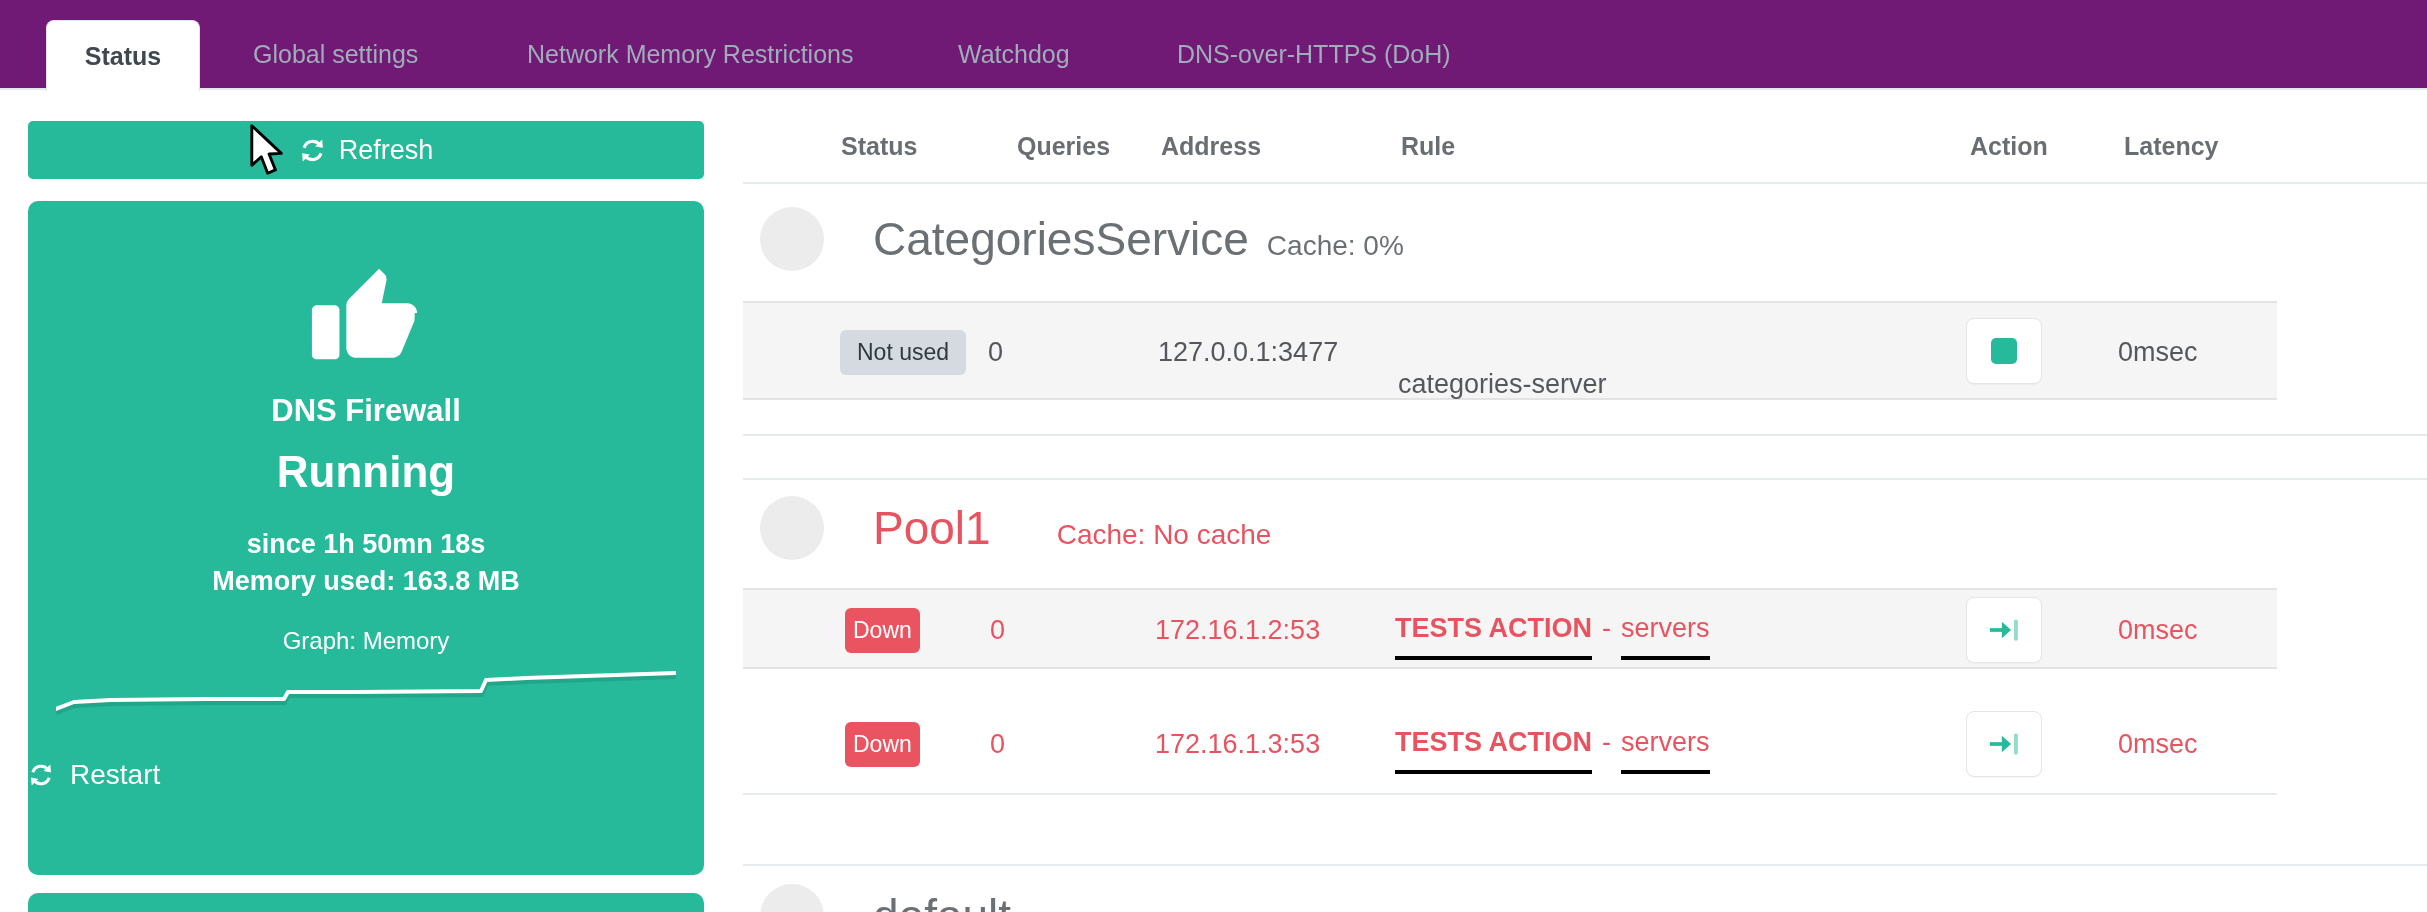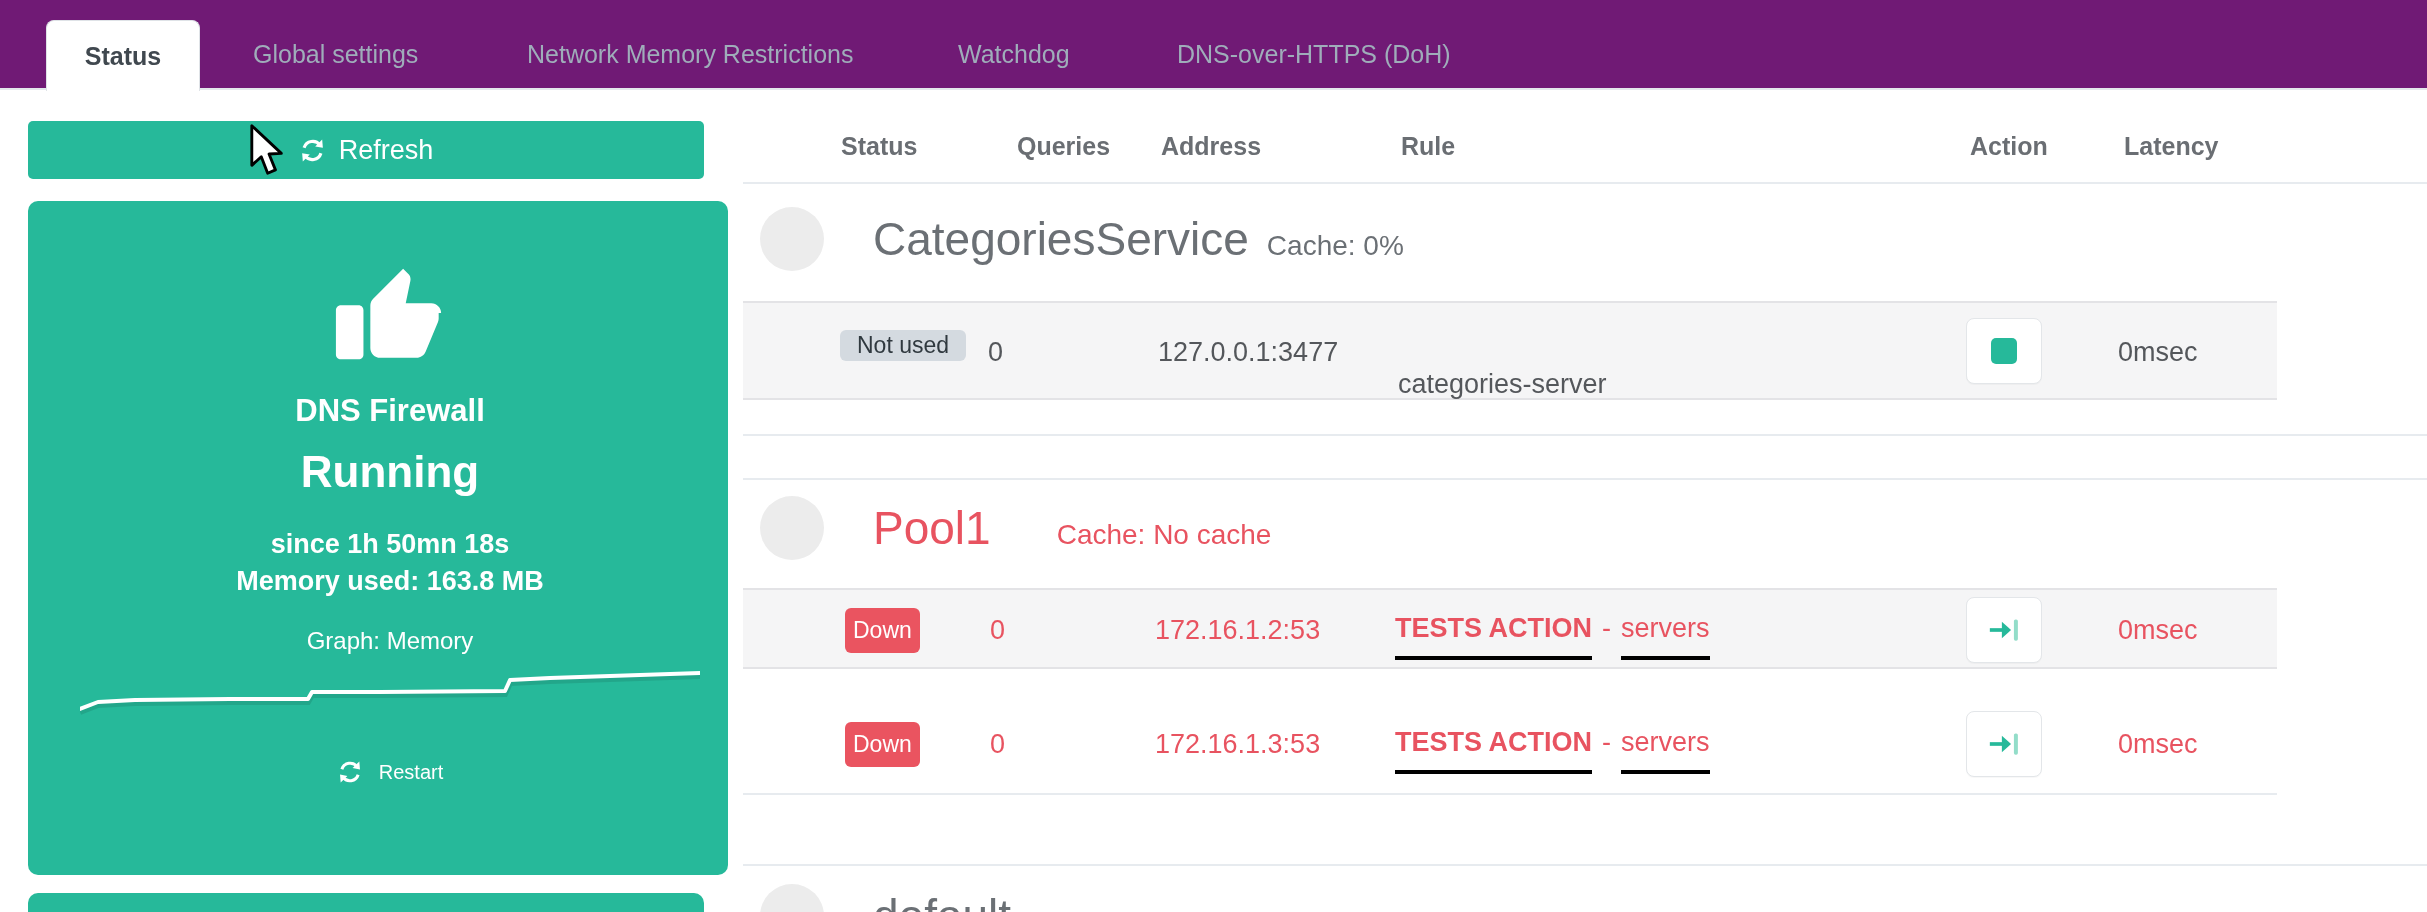--- a/index.html
+++ b/index.html
@@ -15,49 +15,49 @@
   .tab{position:absolute;top:40px;font-size:25px;color:#9fadba;cursor:pointer;white-space:nowrap;}
   .tab-global{left:253px;} .tab-nar{left:527px;} .tab-watchdog{left:958px;} .tab-doh{left:1177px;}
 
   
   .refresh-btn{position:absolute;left:28px;top:121px;width:676px;height:58px;background:#26b99a;
                border:none;border-radius:5px;color:#fff;font-size:27px;
                display:flex;align-items:center;justify-content:center;gap:13px;cursor:pointer;
                font-family:"Liberation Sans", sans-serif;}
   .cursor{position:absolute;left:246px;top:124px;width:42px;height:54px;z-index:9;pointer-events:none;}
   .status-card{position:absolute;left:28px;top:201px;width:676px;height:674px;background:#26b99a;
-               border-radius:10px;color:#fff;text-align:center;padding-left:24px;}
+               border-radius:10px;color:#fff;text-align:center;}
   .thumb{margin-top:60px;width:118px;height:118px;}
   .card-title{font-size:31px;font-weight:700;margin-top:10px;}
   .card-state{font-size:44px;font-weight:700;margin-top:18px;}
   .card-uptime{font-size:27px;font-weight:700;margin-top:32px;}
   .card-memory{font-size:27px;font-weight:700;margin-top:6px;}
   .card-graphlabel{font-size:24px;margin-top:30px;}
   .spark{display:block;margin:12px auto 0 auto;width:620px;height:48px;}
-  .restart-row{margin-top:44px;display:flex;align-items:center;justify-content:center;gap:16px;
-               font-size:20px;cursor:pointer;}
+  .restart-row{margin-top:44px;display:flex;align-items:center;gap:16px;
+               font-size:28px;cursor:pointer;}
   .card2{position:absolute;left:28px;top:893px;width:676px;height:60px;background:#26b99a;border-radius:10px;}
 
   
   .col-h{position:absolute;top:132px;font-size:25px;font-weight:700;color:#6a6e73;}
   .divider{position:absolute;left:743px;right:0;height:2px;background:#e7ebef;}
   .avatar{position:absolute;width:64px;height:64px;border-radius:50%;background:#ececec;}
   .section-title{position:absolute;left:873px;display:flex;align-items:baseline;white-space:nowrap;}
   .section-title .big{font-size:46px;color:#6b7075;}
   .section-title .small{font-size:28px;color:#6b7075;margin-left:18px;}
   .section-title.down .big,.section-title.down .small{color:#e85360;}
 
   .band{position:absolute;left:743px;width:1534px;box-sizing:border-box;}
   .band.shade{background:#f5f5f6;border-top:2px solid #e3e3e6;border-bottom:2px solid #e3e3e6;}
   .band.plain{background:#fff;border-bottom:2px solid #e7ebef;}
 
   .cell{position:absolute;font-size:27px;color:#54575b;white-space:nowrap;}
   .cell.red{color:#e85360;}
   .badge{position:absolute;font-size:23px;border-radius:6px;display:inline-block;}
-  .badge.neutral{background:#d4dae0;color:#30393f;padding:2px 17px;}
+  .badge.neutral{background:#d4dae0;color:#30393f;padding:9px 17px;}
   .badge.down{background:#ea5460;color:#fff;padding:9px 8px;}
   .rule-link{font-weight:700;border-bottom:4px solid #000000;padding-bottom:13px;cursor:pointer;margin-top:36px;}
   .rule-link.thin{font-weight:400;}
   .rule-sep{margin:0 10px;}
   .action-btn{position:absolute;width:74px;height:64px;background:#fff;border:1px solid #e3e6e9;
               border-radius:8px;display:flex;align-items:center;justify-content:center;cursor:pointer;
               box-shadow:0 1px 1px rgba(0,0,0,0.03);}
   .stop-square{width:26px;height:26px;background:#26b99a;border-radius:5px;}
 </style>
 </head>

